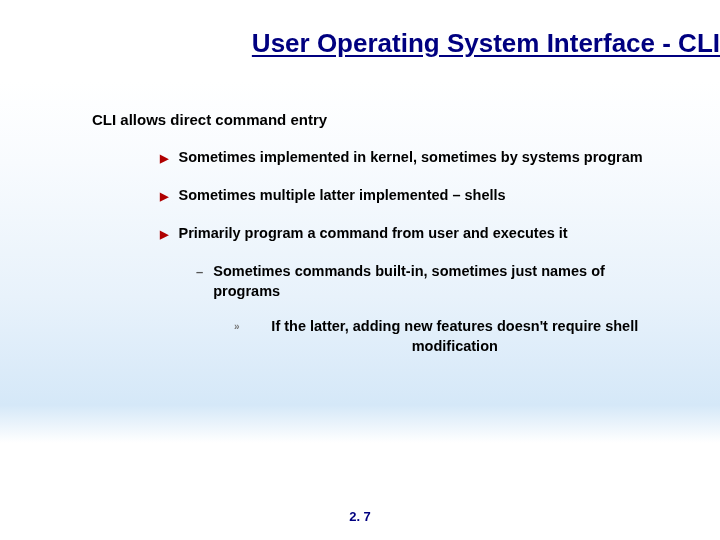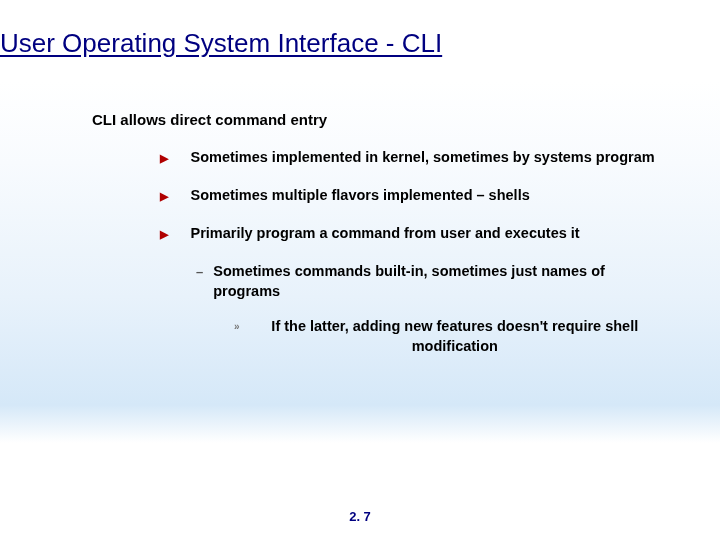--- a/index.html
+++ b/index.html
@@ -4,23 +4,23 @@
 <style>
   * { margin: 0; padding: 0; box-sizing: border-box; }
   html, body { width: 720px; height: 540px; overflow: hidden; }
   body {
     font-family: Arial, Helvetica, sans-serif;
     background: linear-gradient(180deg, #ffffff 0%, #ffffff 15%, #f8fbfe 30%, #e8f2fb 55%, #d5e8f8 75%, #ffffff 82%, #ffffff 100%);
     position: relative;
   }
   .title {
     font-size: 26px;
-    font-weight: normal;
+    font-weight: bold;
     color: #000080;
-    text-align: left;
+    text-align: right;
     padding-top: 28px;
     text-decoration: underline;
     text-underline-offset: 3px;
   }
   .body-wrap {
     padding: 52px 60px 0 92px;
   }
   .lead {
     font-size: 15px;
     font-weight: bold;
@@ -36,21 +36,21 @@
     font-weight: bold;
     color: #000;
   }
   .bullet-l1 .marker {
     color: #b00000;
     font-size: 11px;
     line-height: 20px;
     margin-right: 10px;
     flex: 0 0 auto;
   }
-  .bullet-l1 .txt { line-height: 1.35; margin-left: 12px; }
+  .bullet-l1 .txt { line-height: 1.35; }
   .bullet-l2 {
     display: flex;
     align-items: flex-start;
     margin-left: 104px;
     margin-bottom: 16px;
     font-size: 14.5px;
     font-weight: bold;
     color: #000;
   }
   .bullet-l2 .marker {
@@ -97,21 +97,21 @@
 
   <div class="lead">CLI allows direct command entry</div>
 
   <div class="bullet-l1">
     <span class="marker">▶</span>
     <span class="txt">Sometimes implemented in kernel, sometimes by systems program</span>
   </div>
 
   <div class="bullet-l1">
     <span class="marker">▶</span>
-    <span class="txt">Sometimes multiple flavors implemented – shells</span>
+    <span class="txt">Sometimes multiple latter implemented – shells</span>
   </div>
 
   <div class="bullet-l1">
     <span class="marker">▶</span>
     <span class="txt">Primarily program a command from user and executes it</span>
   </div>
 
   <div class="bullet-l2">
     <span class="marker">–</span>
     <span class="txt">Sometimes commands built-in, sometimes just names of programs</span>

